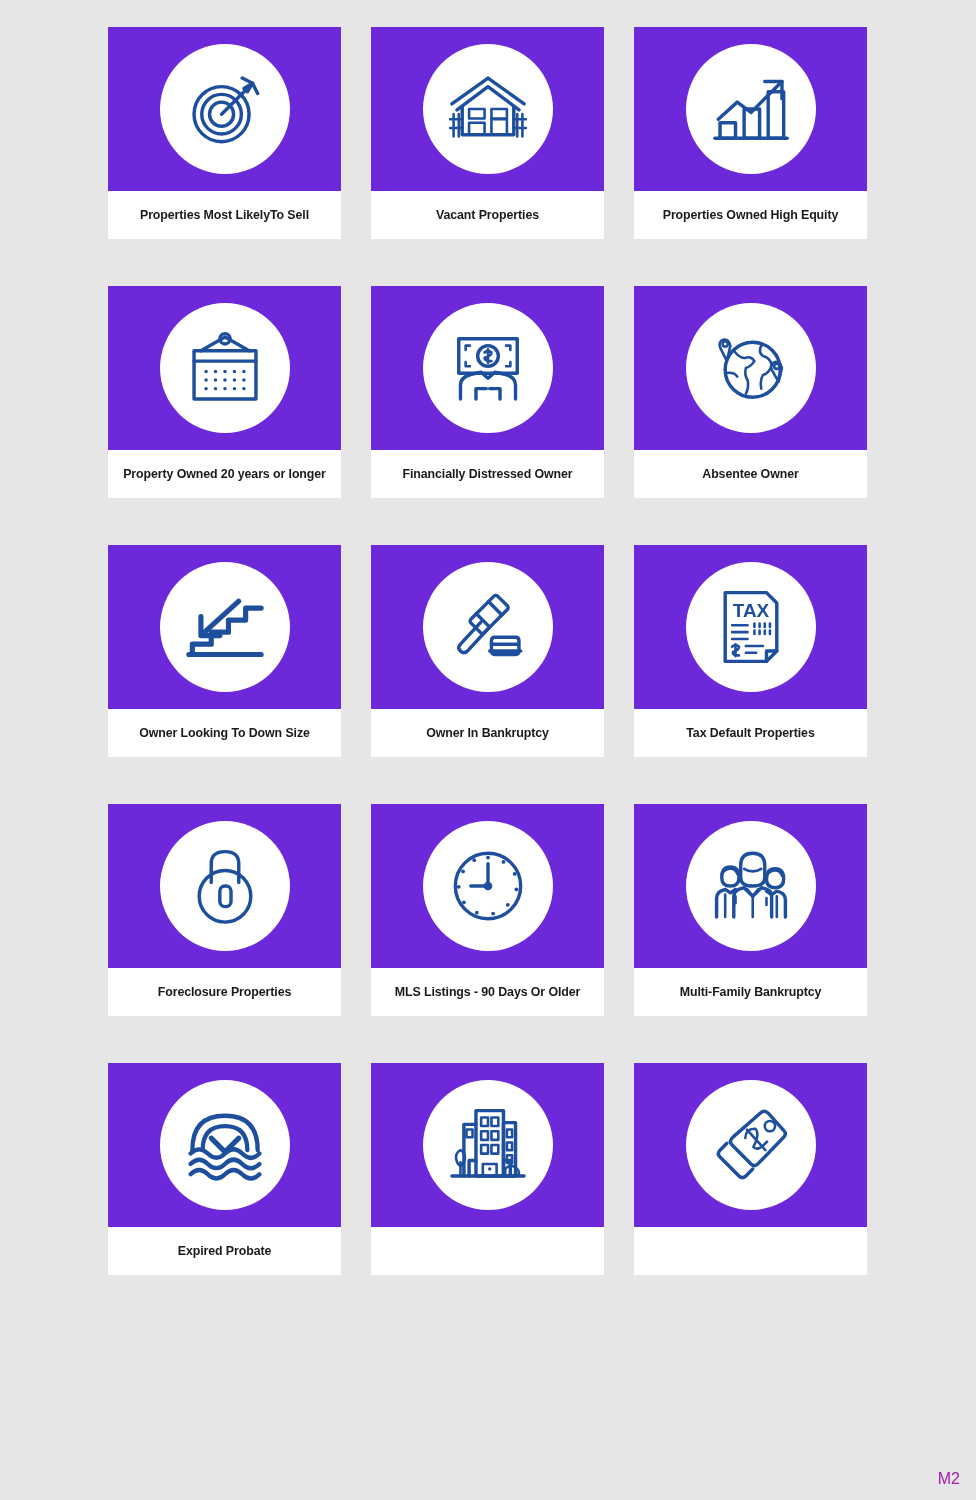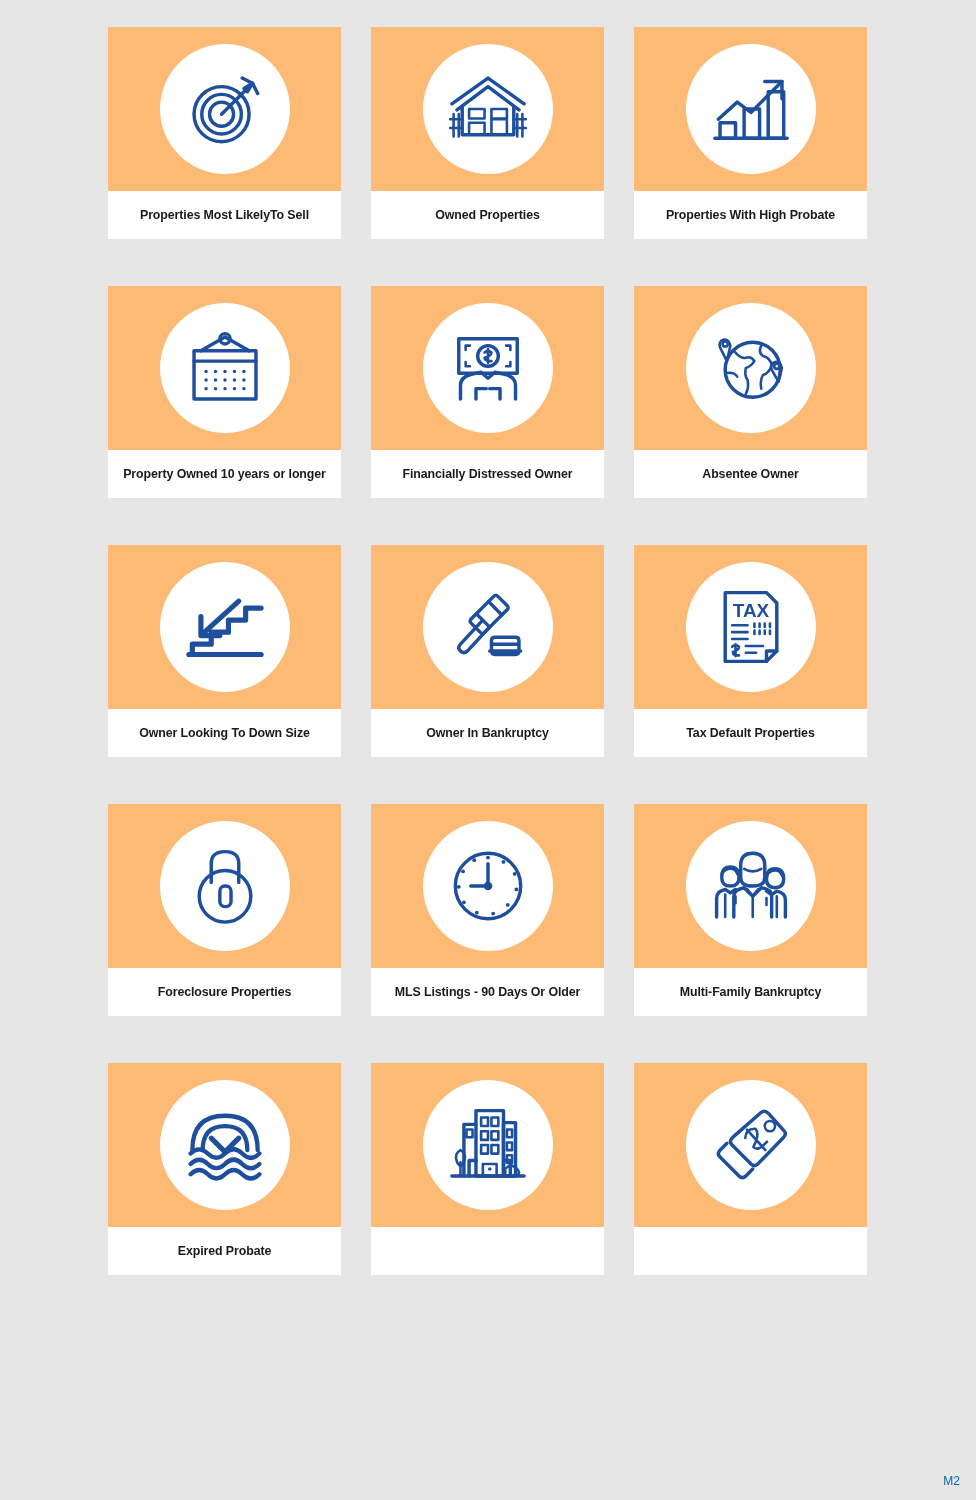--- a/index.html
+++ b/index.html
@@ -26,21 +26,21 @@
     row-gap: 47px;
   }
   .card {
     width: 233px;
     background: #ffffff;
     display: flex;
     flex-direction: column;
     box-shadow: 0 0 0 0 rgba(0,0,0,0);
   }
   .card-media {
-    background: #fdba74;
+    background: #6d28d9;
     height: 164px;
     display: flex;
     align-items: center;
     justify-content: center;
   }
   .icon-disc {
     width: 130px;
     height: 130px;
     border-radius: 50%;
     background: #ffffff;
@@ -66,22 +66,22 @@
     font-size: 12.4px;
     font-weight: bold;
     color: #1a1a1a;
     letter-spacing: -0.1px;
     line-height: 1.2;
   }
   .page-mark {
     position: absolute;
     right: 16px;
     bottom: 12px;
-    font-size: 12px;
-    color: #0369a1;
+    font-size: 16px;
+    color: #a21caf;
   }
   svg .st {
     fill: none;
     stroke: #1d4f9c;
     stroke-width: 4;
     stroke-linecap: round;
     stroke-linejoin: round;
   }
   svg .st-thin {
     fill: none;
@@ -128,39 +128,39 @@
           <rect class="st-thin" x="28" y="50" width="18" height="11"></rect>
           <rect class="st-thin" x="54" y="50" width="18" height="11"></rect>
           <rect class="st-thin" x="28" y="66" width="18" height="14"></rect>
           <rect class="st-thin" x="54" y="62" width="18" height="18"></rect>
           <path class="st-thin" d="M6 62 L20 62 M6 72 L20 72 M10 56 L10 82 M16 56 L16 82"></path>
           <path class="st-thin" d="M80 62 L94 62 M80 72 L94 72 M84 56 L84 82 M90 56 L90 82"></path>
         </svg>
       </div>
     </div>
     <div class="card-label">
-      <span>Owned Properties</span>
+      <span>Vacant Properties</span>
     </div>
   </div>
 
   <div class="card">
     <div class="card-media">
       <div class="icon-disc">
         <svg viewBox="0 0 100 100">
           <path class="st" d="M8 84 L92 84"></path>
           <rect class="st" x="14" y="66" width="18" height="18"></rect>
           <rect class="st" x="42" y="50" width="18" height="34"></rect>
           <rect class="st" x="70" y="30" width="18" height="54"></rect>
           <path class="st" d="M12 62 L34 42 L50 54 L86 18"></path>
           <path class="st" d="M66 18 L86 18 L86 38"></path>
         </svg>
       </div>
     </div>
     <div class="card-label">
-      <span>Properties With High Probate</span>
+      <span>Properties Owned High Equity</span>
     </div>
   </div>
 
   <div class="card">
     <div class="card-media">
       <div class="icon-disc">
         <svg viewBox="0 0 100 100">
           <path class="st" d="M22 30 L50 14 L78 30"></path>
           <circle class="st" cx="50" cy="16" r="6"></circle>
           <rect class="st" x="14" y="30" width="72" height="56"></rect>
@@ -179,21 +179,21 @@
             <circle cx="28" cy="74" r="2"></circle>
               <circle cx="39" cy="74" r="2"></circle>
               <circle cx="50" cy="74" r="2"></circle>
               <circle cx="61" cy="74" r="2"></circle>
               <circle cx="72" cy="74" r="2"></circle>
           </g>
         </svg>
       </div>
     </div>
     <div class="card-label">
-      <span>Property Owned 10 years or longer</span>
+      <span>Property Owned 20 years or longer</span>
     </div>
   </div>
 
   <div class="card">
     <div class="card-media">
       <div class="icon-disc">
         <svg viewBox="0 0 100 100">
           <rect class="st" x="16" y="16" width="68" height="40"></rect>
           <circle class="st" cx="50" cy="36" r="12"></circle>
           <path class="st-thin" d="M50 28 L50 44 M46 32 Q50 28 54 32 Q54 36 46 38 Q46 42 54 42"></path>

